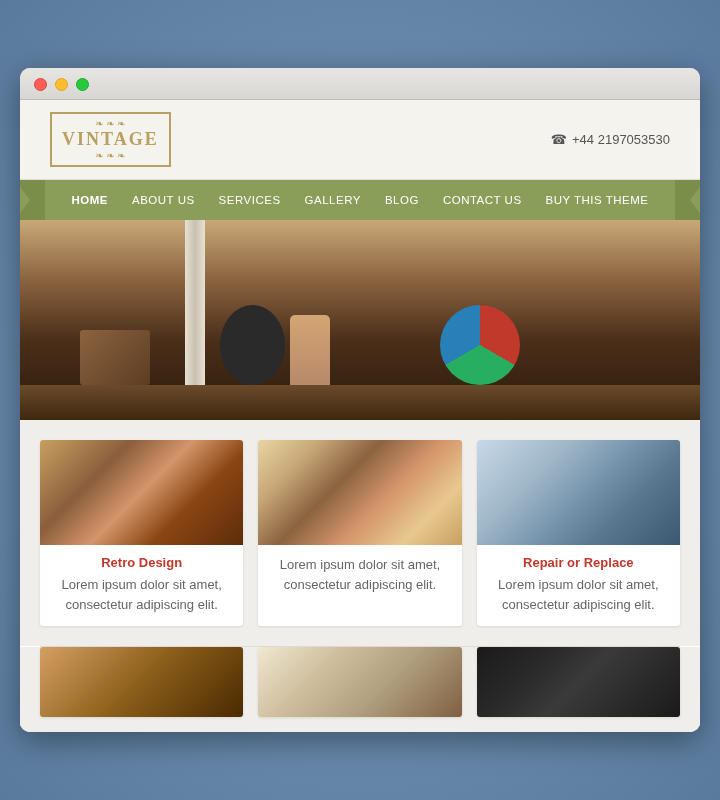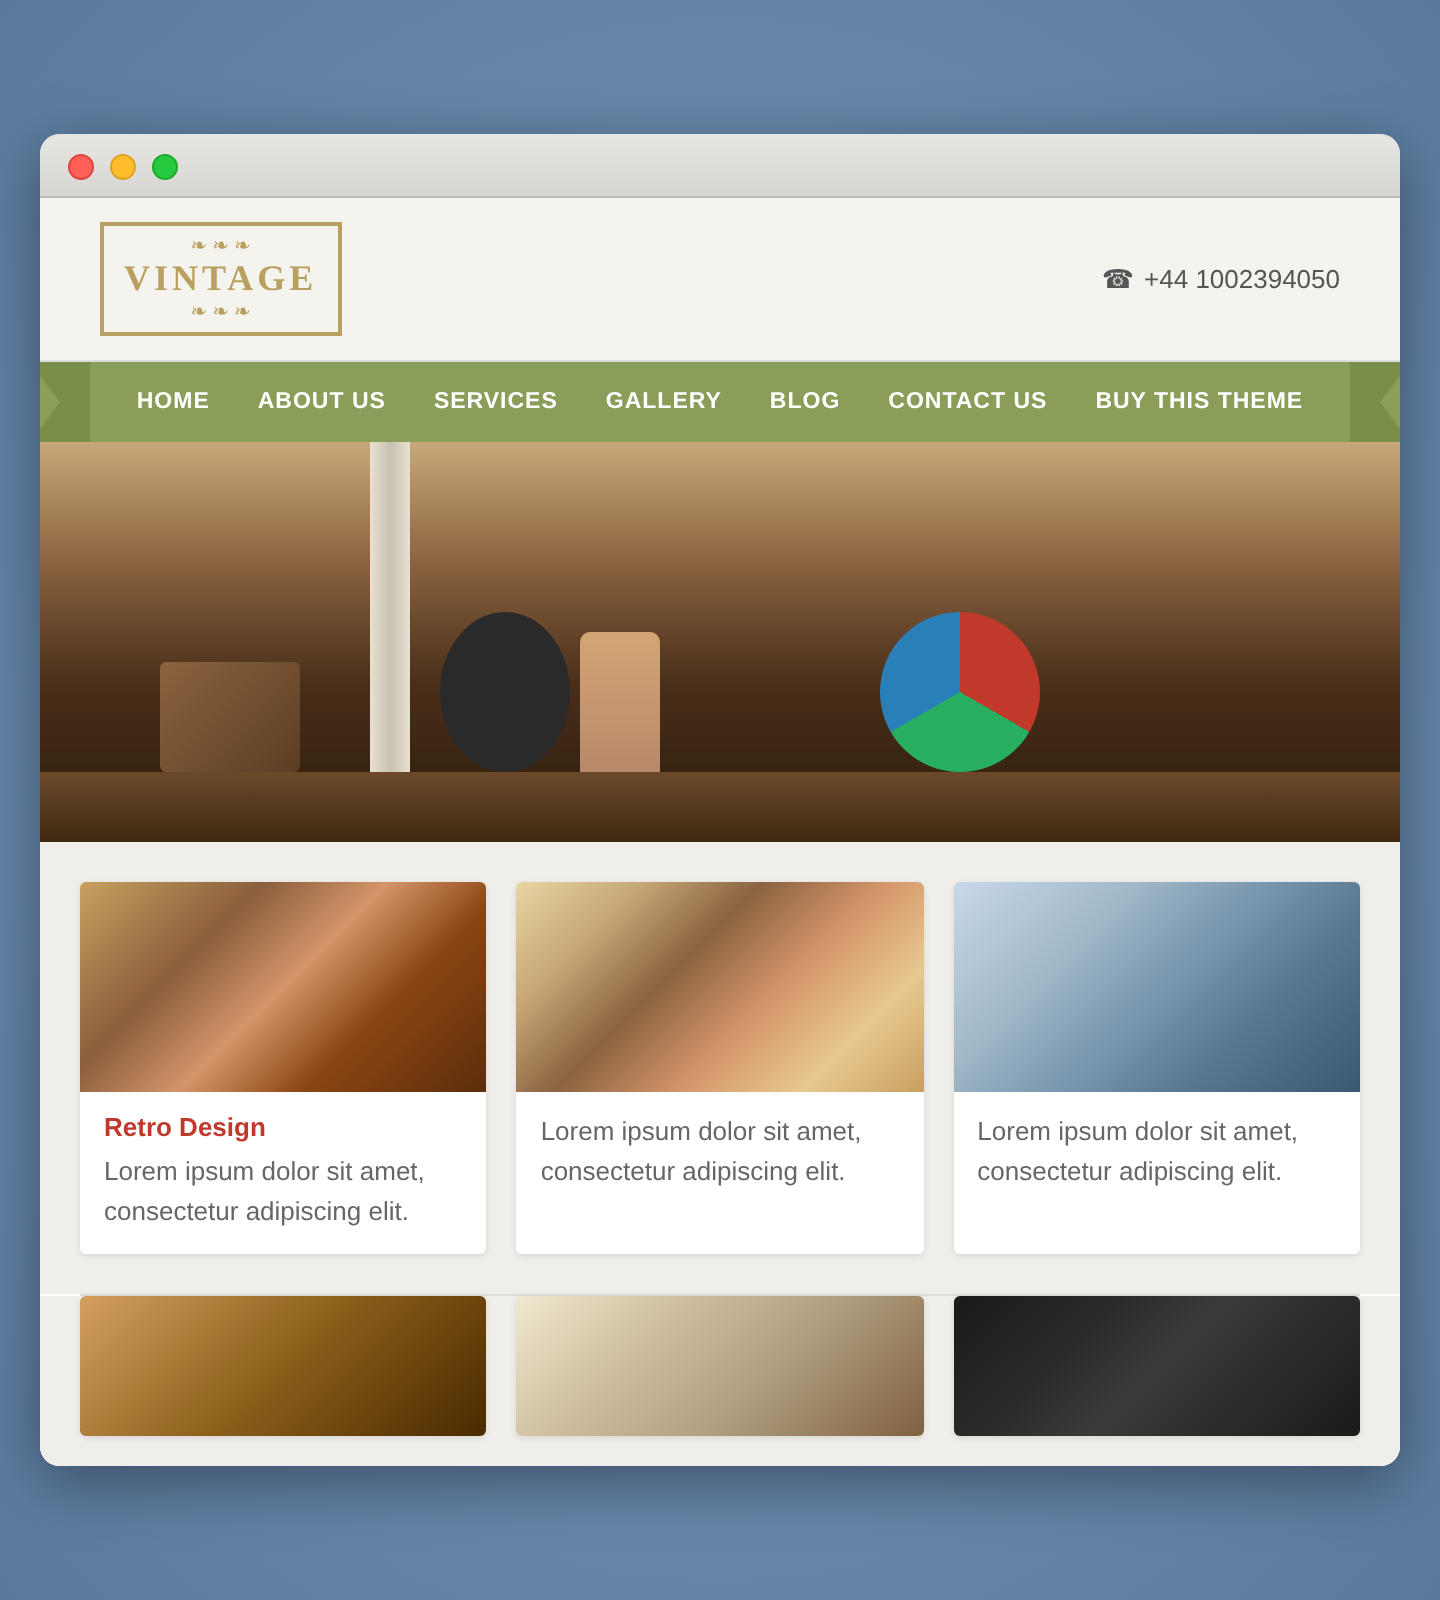--- a/index.html
+++ b/index.html
@@ -96,21 +96,21 @@
     .nav-items {
       display: flex;
       gap: 0;
       padding: 8px 0;
       list-style: none;
     }
     .nav-item a {
       color: #fff;
       text-decoration: none;
       font-size: 11.5px;
-      font-weight: bold;
+      font-weight: normal;
       letter-spacing: 0.5px;
       padding: 6px 12px;
       display: block;
       text-transform: uppercase;
     }
     .nav-item.active a { color: #fff; font-weight: bold; }
     
     .hero {
       width: 100%;
       height: 200px;
@@ -192,21 +192,21 @@
     .card-img-placeholder {
       width: 100%;
       height: 105px;
       display: flex;
       align-items: center;
       justify-content: center;
       font-size: 24px;
     }
     .card-body {
       padding: 10px 12px 12px;
-      text-align: left;
+      text-align: center;
     }
     .card-title {
       color: #c0392b;
       font-size: 13px;
       font-weight: bold;
       margin-bottom: 5px;
     }
     .card-text {
       font-size: 13px;
       color: #666;
@@ -268,21 +268,21 @@
     <div class="site-header">
       <div class="logo-area">
         <div class="logo-box">
           <div class="logo-ornament">❧ ❧ ❧</div>
           <div class="logo-text">VINTAGE</div>
           <div class="logo-ornament">❧ ❧ ❧</div>
         </div>
       </div>
       <div class="phone-area">
         <span>☎</span>
-        <span>+44 1002394050</span>
+        <span>+44 2197053530</span>
       </div>
     </div>
 
     <nav class="nav-bar">
       <div class="nav-ribbon-left"></div>
       <ul class="nav-items">
         <li class="nav-item active">
           <a href="#">HOME</a>
         </li>
         <li class="nav-item">
@@ -331,20 +331,21 @@
       <div class="card">
         <div class="card-img-placeholder img-colors"></div>
         <div class="card-body">
           <div class="card-text">Lorem ipsum dolor sit amet, consectetur adipiscing elit.</div>
         </div>
       </div>
 
       <div class="card">
         <div class="card-img-placeholder img-repair"></div>
         <div class="card-body">
+          <div class="card-title">Repair or Replace</div>
           <div class="card-text">Lorem ipsum dolor sit amet, consectetur adipiscing elit.</div>
         </div>
       </div>
 
     </div>
 
     <div class="divider-line"></div>
 
     <div class="cards-bottom">
       <div class="card-bottom img-bottom1"></div>

